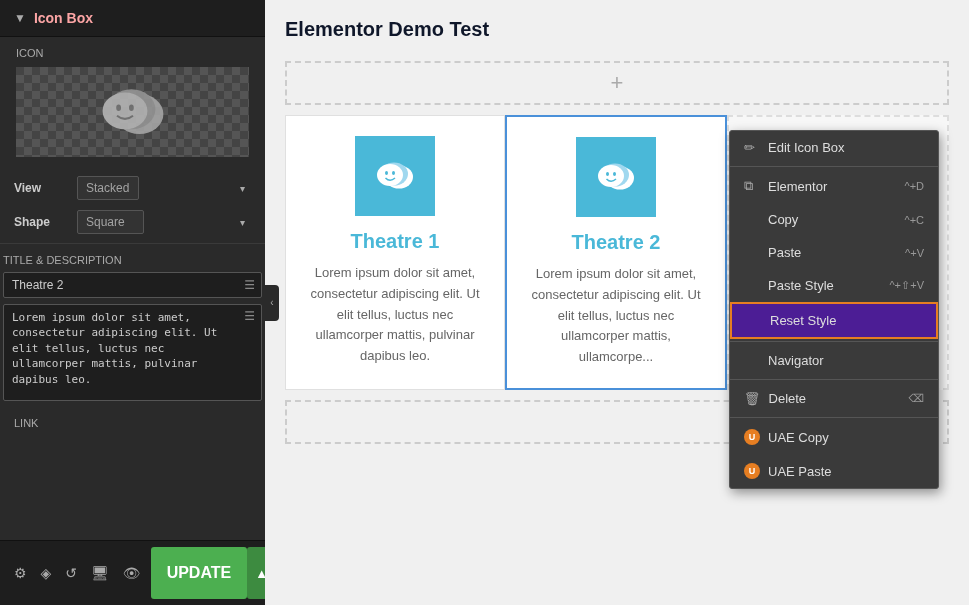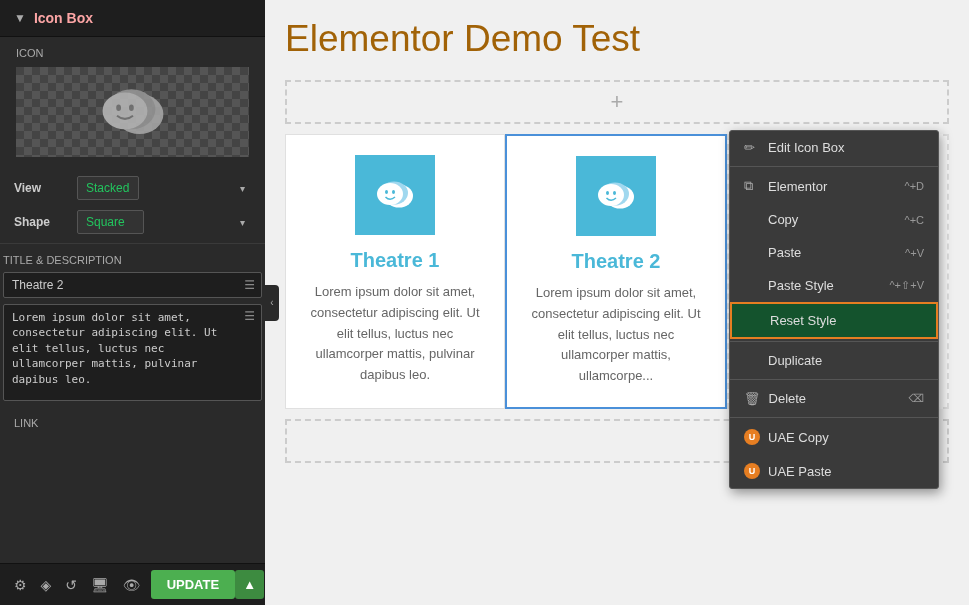--- a/index.html
+++ b/index.html
@@ -61,21 +61,21 @@
     .select-label {
       color: #ccc;
       font-size: 12px;
       min-width: 55px;
       font-weight: bold;
     }
     .select-control {
       flex: 1;
       background: #333;
       border: 1px solid #555;
-      color: #22c55e;
+      color: #a3a3a3;
       padding: 4px 8px;
       font-size: 12px;
       border-radius: 2px;
       appearance: none;
       -webkit-appearance: none;
       cursor: pointer;
     }
     .select-wrapper {
       flex: 1;
       position: relative;
@@ -174,22 +174,22 @@
     .toolbar-icon {
       color: #aaa;
       font-size: 14px;
       cursor: pointer;
       padding: 2px 4px;
     }
     .update-btn {
       background: #4CAF50;
       color: white;
       border: none;
-      padding: 7px 16px;
-      font-size: 13px;
+      padding: 17px 16px;
+      font-size: 16px;
       font-weight: bold;
       border-radius: 3px;
       cursor: pointer;
       margin-left: auto;
     }
     .update-btn-arrow {
       background: #3d8b40;
       color: white;
       border: none;
       padding: 7px 8px;
@@ -222,24 +222,24 @@
     }
 
     
     .main-content {
       flex: 1;
       background: #f0f0f0;
       position: relative;
       overflow: hidden;
     }
     .page-title {
-      font-size: 37px;
-      font-weight: normal;
+      font-size: 20px;
+      font-weight: bold;
       padding: 18px 20px 10px;
-      color: #a16207;
+      color: #0f172a;
     }
     .canvas-area {
       padding: 10px 20px;
       position: relative;
     }
 
     
     .add-section-bar {
       border: 2px dashed #ccc;
       height: 44px;
@@ -325,21 +325,21 @@
       display: flex;
       align-items: center;
       padding: 9px 14px;
       color: #ddd;
       font-size: 13px;
       cursor: pointer;
       gap: 8px;
     }
     .ctx-item-highlighted {
       border: 2px solid #e67e22;
-      background: #14532d;
+      background: #4c1d95;
     }
     .ctx-shortcut {
       margin-left: auto;
       color: #999;
       font-size: 11px;
     }
     .ctx-icon {
       color: #aaa;
       font-size: 13px;
       min-width: 16px;
@@ -539,21 +539,21 @@
 
     <div class="ctx-item ctx-item-highlighted">
       <span class="ctx-icon"></span>
       <span>Reset Style</span>
     </div>
     <hr class="ctx-divider">
 
 
     <div class="ctx-item">
       <span class="ctx-icon"></span>
-      <span>Duplicate</span>
+      <span>Navigator</span>
     </div>
     <hr class="ctx-divider">
 
     <div class="ctx-item">
       <span class="ctx-icon">🗑</span>
       <span>Delete</span>
       <span class="ctx-shortcut">⌫</span>
     </div>
     <hr class="ctx-divider">
 

